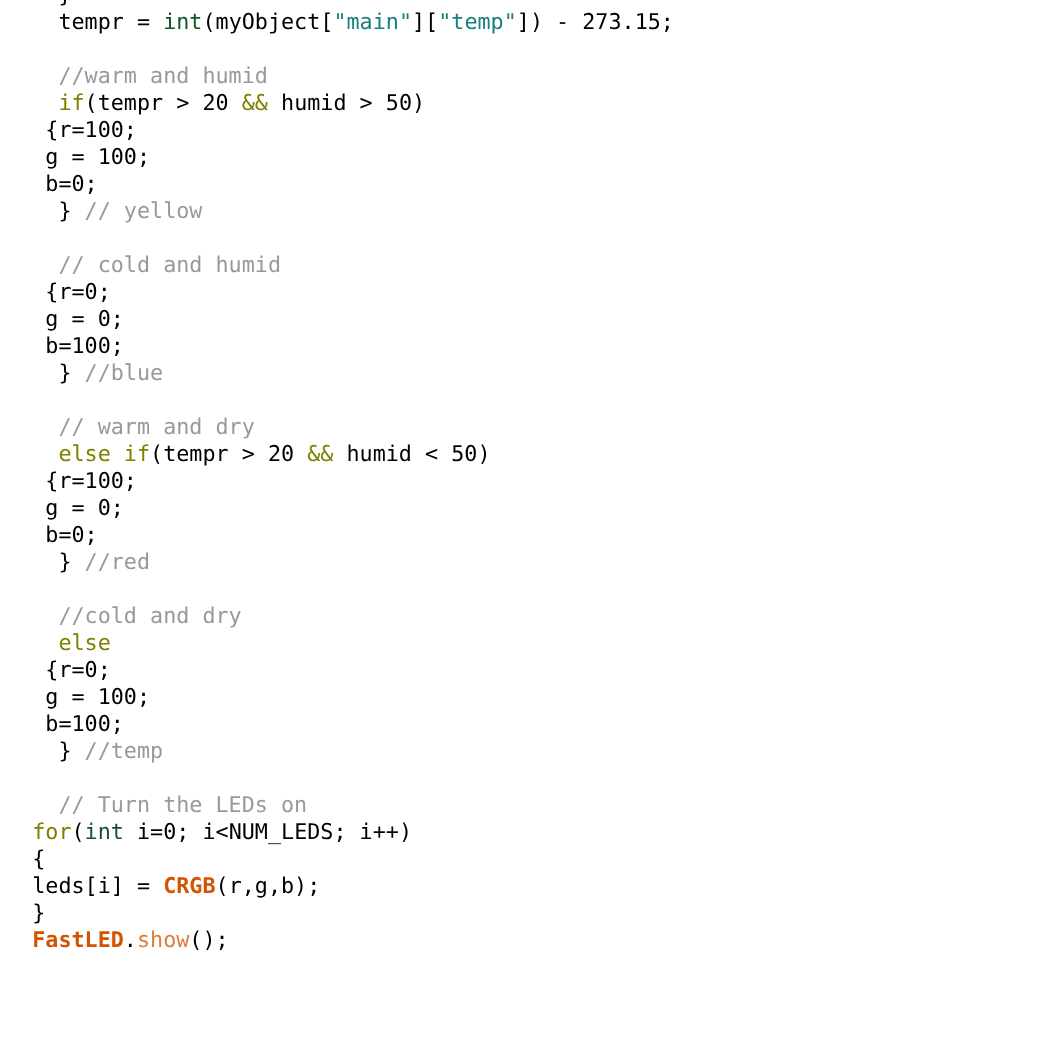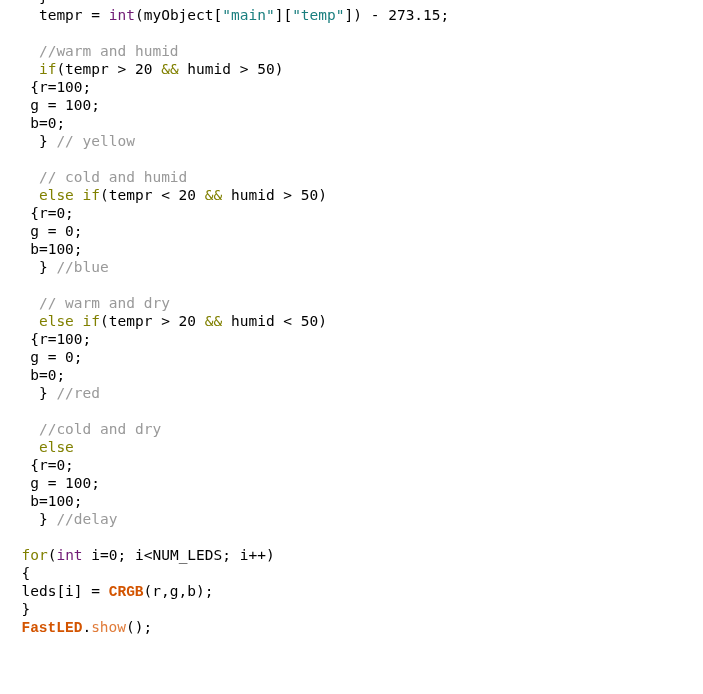--- a/index.html
+++ b/index.html
@@ -30,61 +30,61 @@
     letter-spacing: 0px;
     padding-left: 4px;
   }
   
   #code-lines {
     margin-top: -12px;
   }
   .tok { white-space: pre; }
   .tok-plain    { color: #000000; text-align: right; }
   .tok-keyword  { color: #808000; }
-  .tok-type     { color: #701a75; }
+  .tok-type     { color: #14532d; }
   .tok-string   { color: #1a7f7f; }
   .tok-comment  { color: #999999; }
-  .tok-class    { color: #d35400; font-weight: bold; font-family: Liberation Mono, monospace; }
+  .tok-class    { color: #d35400; font-weight: bold; }
   .tok-func     { color: #e07b39; }
 </style>
 </head>
 <body>
 
 <div id="code-view">
   <div id="code-lines">
       <div class="code-line"><span class="tok tok-plain">    }</span></div>
       <div class="code-line"><span class="tok tok-plain">    tempr = </span><span class="tok tok-type">int</span><span class="tok tok-plain">(myObject[</span><span class="tok tok-string">"main"</span><span class="tok tok-plain">][</span><span class="tok tok-string">"temp"</span><span class="tok tok-plain">]) - 273.15;</span></div>
       <div class="code-line">&nbsp;</div>
       <div class="code-line"><span class="tok tok-comment">    //warm and humid</span></div>
       <div class="code-line"><span class="tok tok-plain">    </span><span class="tok tok-keyword">if</span><span class="tok tok-plain">(tempr &gt; 20 </span><span class="tok tok-keyword">&amp;&amp;</span><span class="tok tok-plain"> humid &gt; 50)</span></div>
       <div class="code-line"><span class="tok tok-plain">   {r=100;</span></div>
       <div class="code-line"><span class="tok tok-plain">   g = 100;</span></div>
       <div class="code-line"><span class="tok tok-plain">   b=0;</span></div>
       <div class="code-line"><span class="tok tok-plain">    } </span><span class="tok tok-comment">// yellow</span></div>
       <div class="code-line">&nbsp;</div>
       <div class="code-line"><span class="tok tok-comment">    // cold and humid</span></div>
-      <div class="code-line"><span class="tok tok-plain">    </span><span class="tok tok-keyword">else if</span><span class="tok tok-plain">(tempr &lt; 20 </span><span class="tok tok-keyword">&amp;&amp;</span><span class="tok tok-plain"> humid &gt; 50)</span></div>
       <div class="code-line"><span class="tok tok-plain">   {r=0;</span></div>
       <div class="code-line"><span class="tok tok-plain">   g = 0;</span></div>
       <div class="code-line"><span class="tok tok-plain">   b=100;</span></div>
       <div class="code-line"><span class="tok tok-plain">    } </span><span class="tok tok-comment">//blue</span></div>
       <div class="code-line">&nbsp;</div>
       <div class="code-line"><span class="tok tok-comment">    // warm and dry</span></div>
       <div class="code-line"><span class="tok tok-plain">    </span><span class="tok tok-keyword">else if</span><span class="tok tok-plain">(tempr &gt; 20 </span><span class="tok tok-keyword">&amp;&amp;</span><span class="tok tok-plain"> humid &lt; 50)</span></div>
       <div class="code-line"><span class="tok tok-plain">   {r=100;</span></div>
       <div class="code-line"><span class="tok tok-plain">   g = 0;</span></div>
       <div class="code-line"><span class="tok tok-plain">   b=0;</span></div>
       <div class="code-line"><span class="tok tok-plain">    } </span><span class="tok tok-comment">//red</span></div>
       <div class="code-line">&nbsp;</div>
       <div class="code-line"><span class="tok tok-comment">    //cold and dry</span></div>
       <div class="code-line"><span class="tok tok-plain">    </span><span class="tok tok-keyword">else</span></div>
       <div class="code-line"><span class="tok tok-plain">   {r=0;</span></div>
       <div class="code-line"><span class="tok tok-plain">   g = 100;</span></div>
       <div class="code-line"><span class="tok tok-plain">   b=100;</span></div>
-      <div class="code-line"><span class="tok tok-plain">    } </span><span class="tok tok-comment">//delay</span></div>
+      <div class="code-line"><span class="tok tok-plain">    } </span><span class="tok tok-comment">//temp</span></div>
       <div class="code-line">&nbsp;</div>
+      <div class="code-line"><span class="tok tok-comment">    // Turn the LEDs on</span></div>
       <div class="code-line"><span class="tok tok-plain">  </span><span class="tok tok-keyword">for</span><span class="tok tok-plain">(</span><span class="tok tok-type">int</span><span class="tok tok-plain"> i=0; i&lt;NUM_LEDS; i++)</span></div>
       <div class="code-line"><span class="tok tok-plain">  {</span></div>
       <div class="code-line"><span class="tok tok-plain">  leds[i] = </span><span class="tok tok-class">CRGB</span><span class="tok tok-plain">(r,g,b);</span></div>
       <div class="code-line"><span class="tok tok-plain">  }</span></div>
       <div class="code-line"><span class="tok tok-plain">  </span><span class="tok tok-class">FastLED</span><span class="tok tok-plain">.</span><span class="tok tok-func">show</span><span class="tok tok-plain">();</span></div>
     </div>
 </div>
 
 </body></html>

